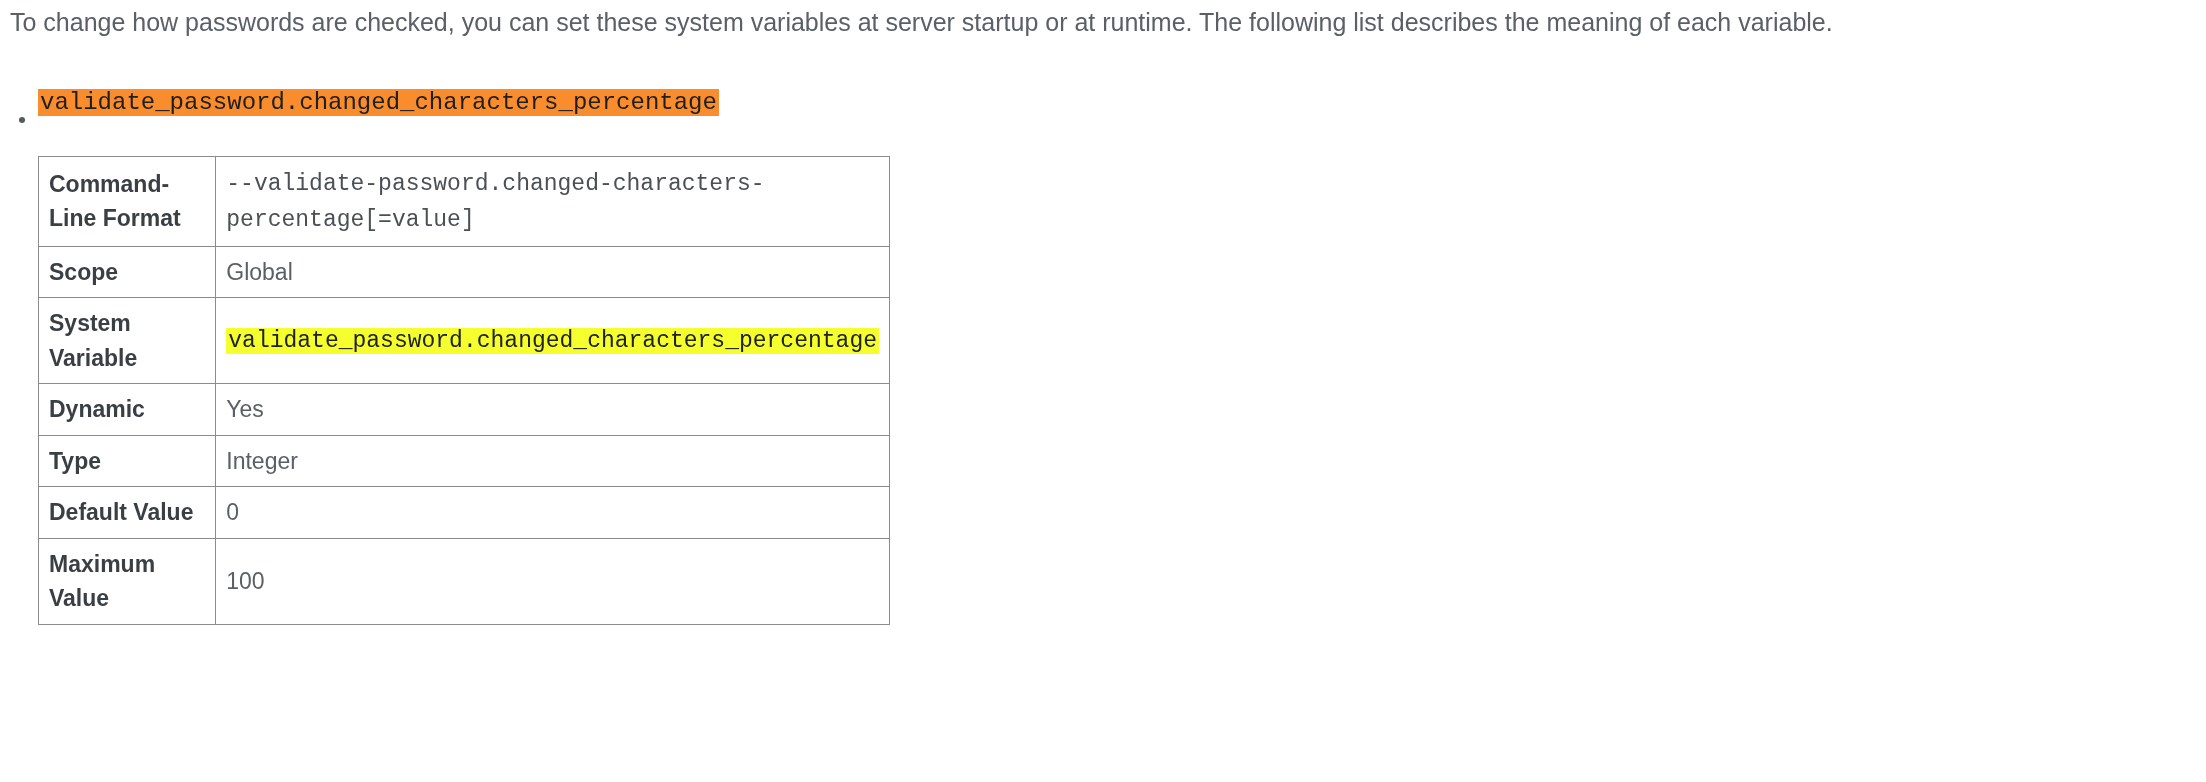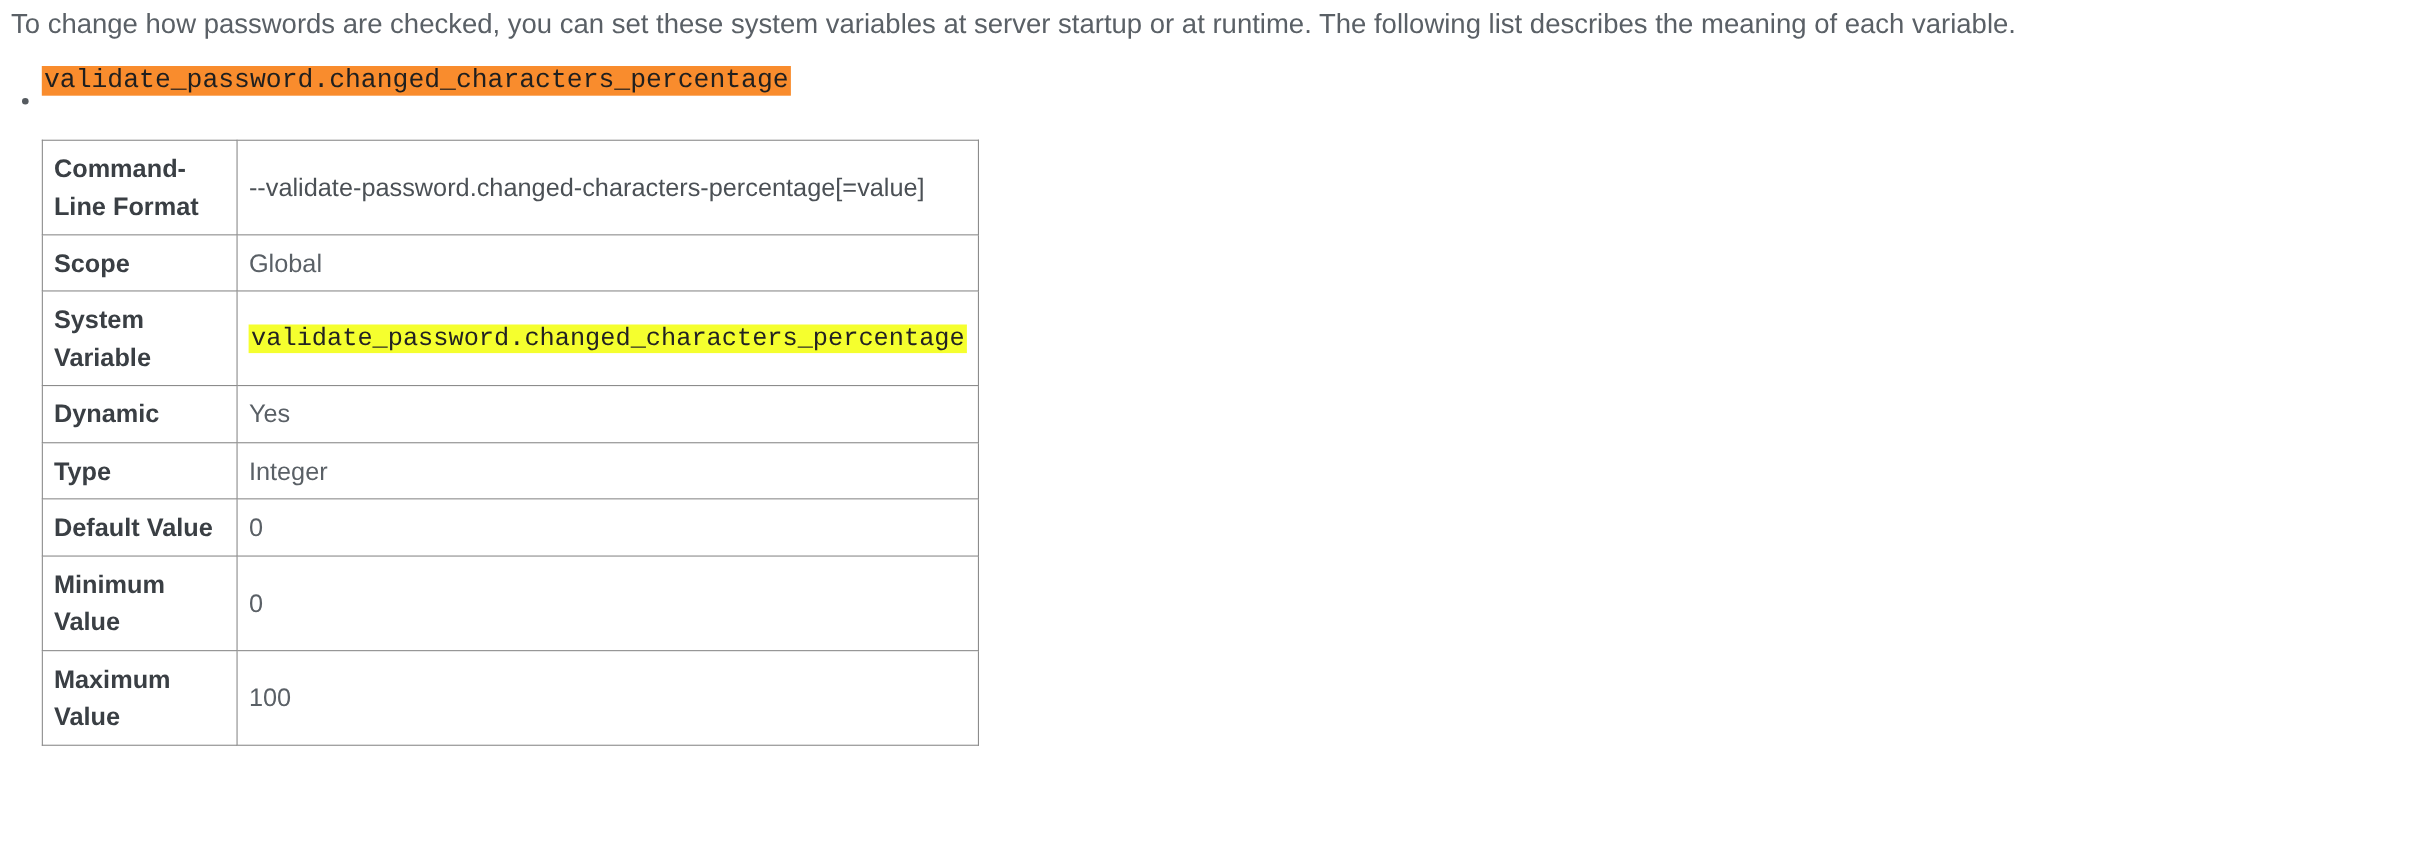--- a/index.html
+++ b/index.html
@@ -12,21 +12,21 @@
     font-family: "Segoe UI", "Helvetica Neue", Arial, sans-serif;
     color: #555a5f;
   }
   .page {
     padding: 4px 10px 10px 10px;
   }
   .intro {
     font-size: 25px;
     line-height: 1.5;
     color: #5a6066;
-    margin: 0 0 18px 0;
+    margin: 0 0 47px 0;
   }
   ul.var-list {
     list-style: disc;
     margin: 0 0 0 28px;
     padding: 0;
   }
   ul.var-list > li::marker {
     color: #555a5f;
     font-size: 20px;
   }
@@ -58,21 +58,21 @@
     color: #3a3f44;
     width: 282px;
     background: #ffffff;
   }
   table.props td {
     color: #5a6066;
     font-weight: 400;
     background: #ffffff;
   }
   code.mono, span.mono {
-    font-family: Liberation Sans, sans-serif;
+    font-family: Liberation Mono, monospace;
     color: #4b5055;
     font-size: 23px;
   }
   .set-var-code {
     font-family: "Consolas", "Menlo", "Courier New", monospace;
     font-size: 22px;
     color: #3a3f44;
     border-bottom: 1px dashed #888;
     padding-bottom: 1px;
   }
@@ -121,24 +121,20 @@
           </tr>
           <tr>
             <th>Type</th>
             <td>Integer</td>
           </tr>
           <tr>
             <th>Default Value</th>
             <td>0</td>
           </tr>
           <tr>
-            <th>Minimum Value</th>
-            <td>0</td>
-          </tr>
-          <tr>
             <th>Maximum Value</th>
             <td>100</td>
           </tr>
         </tbody>
       </table>
     </li>
   </ul>
 
 </div>
 

